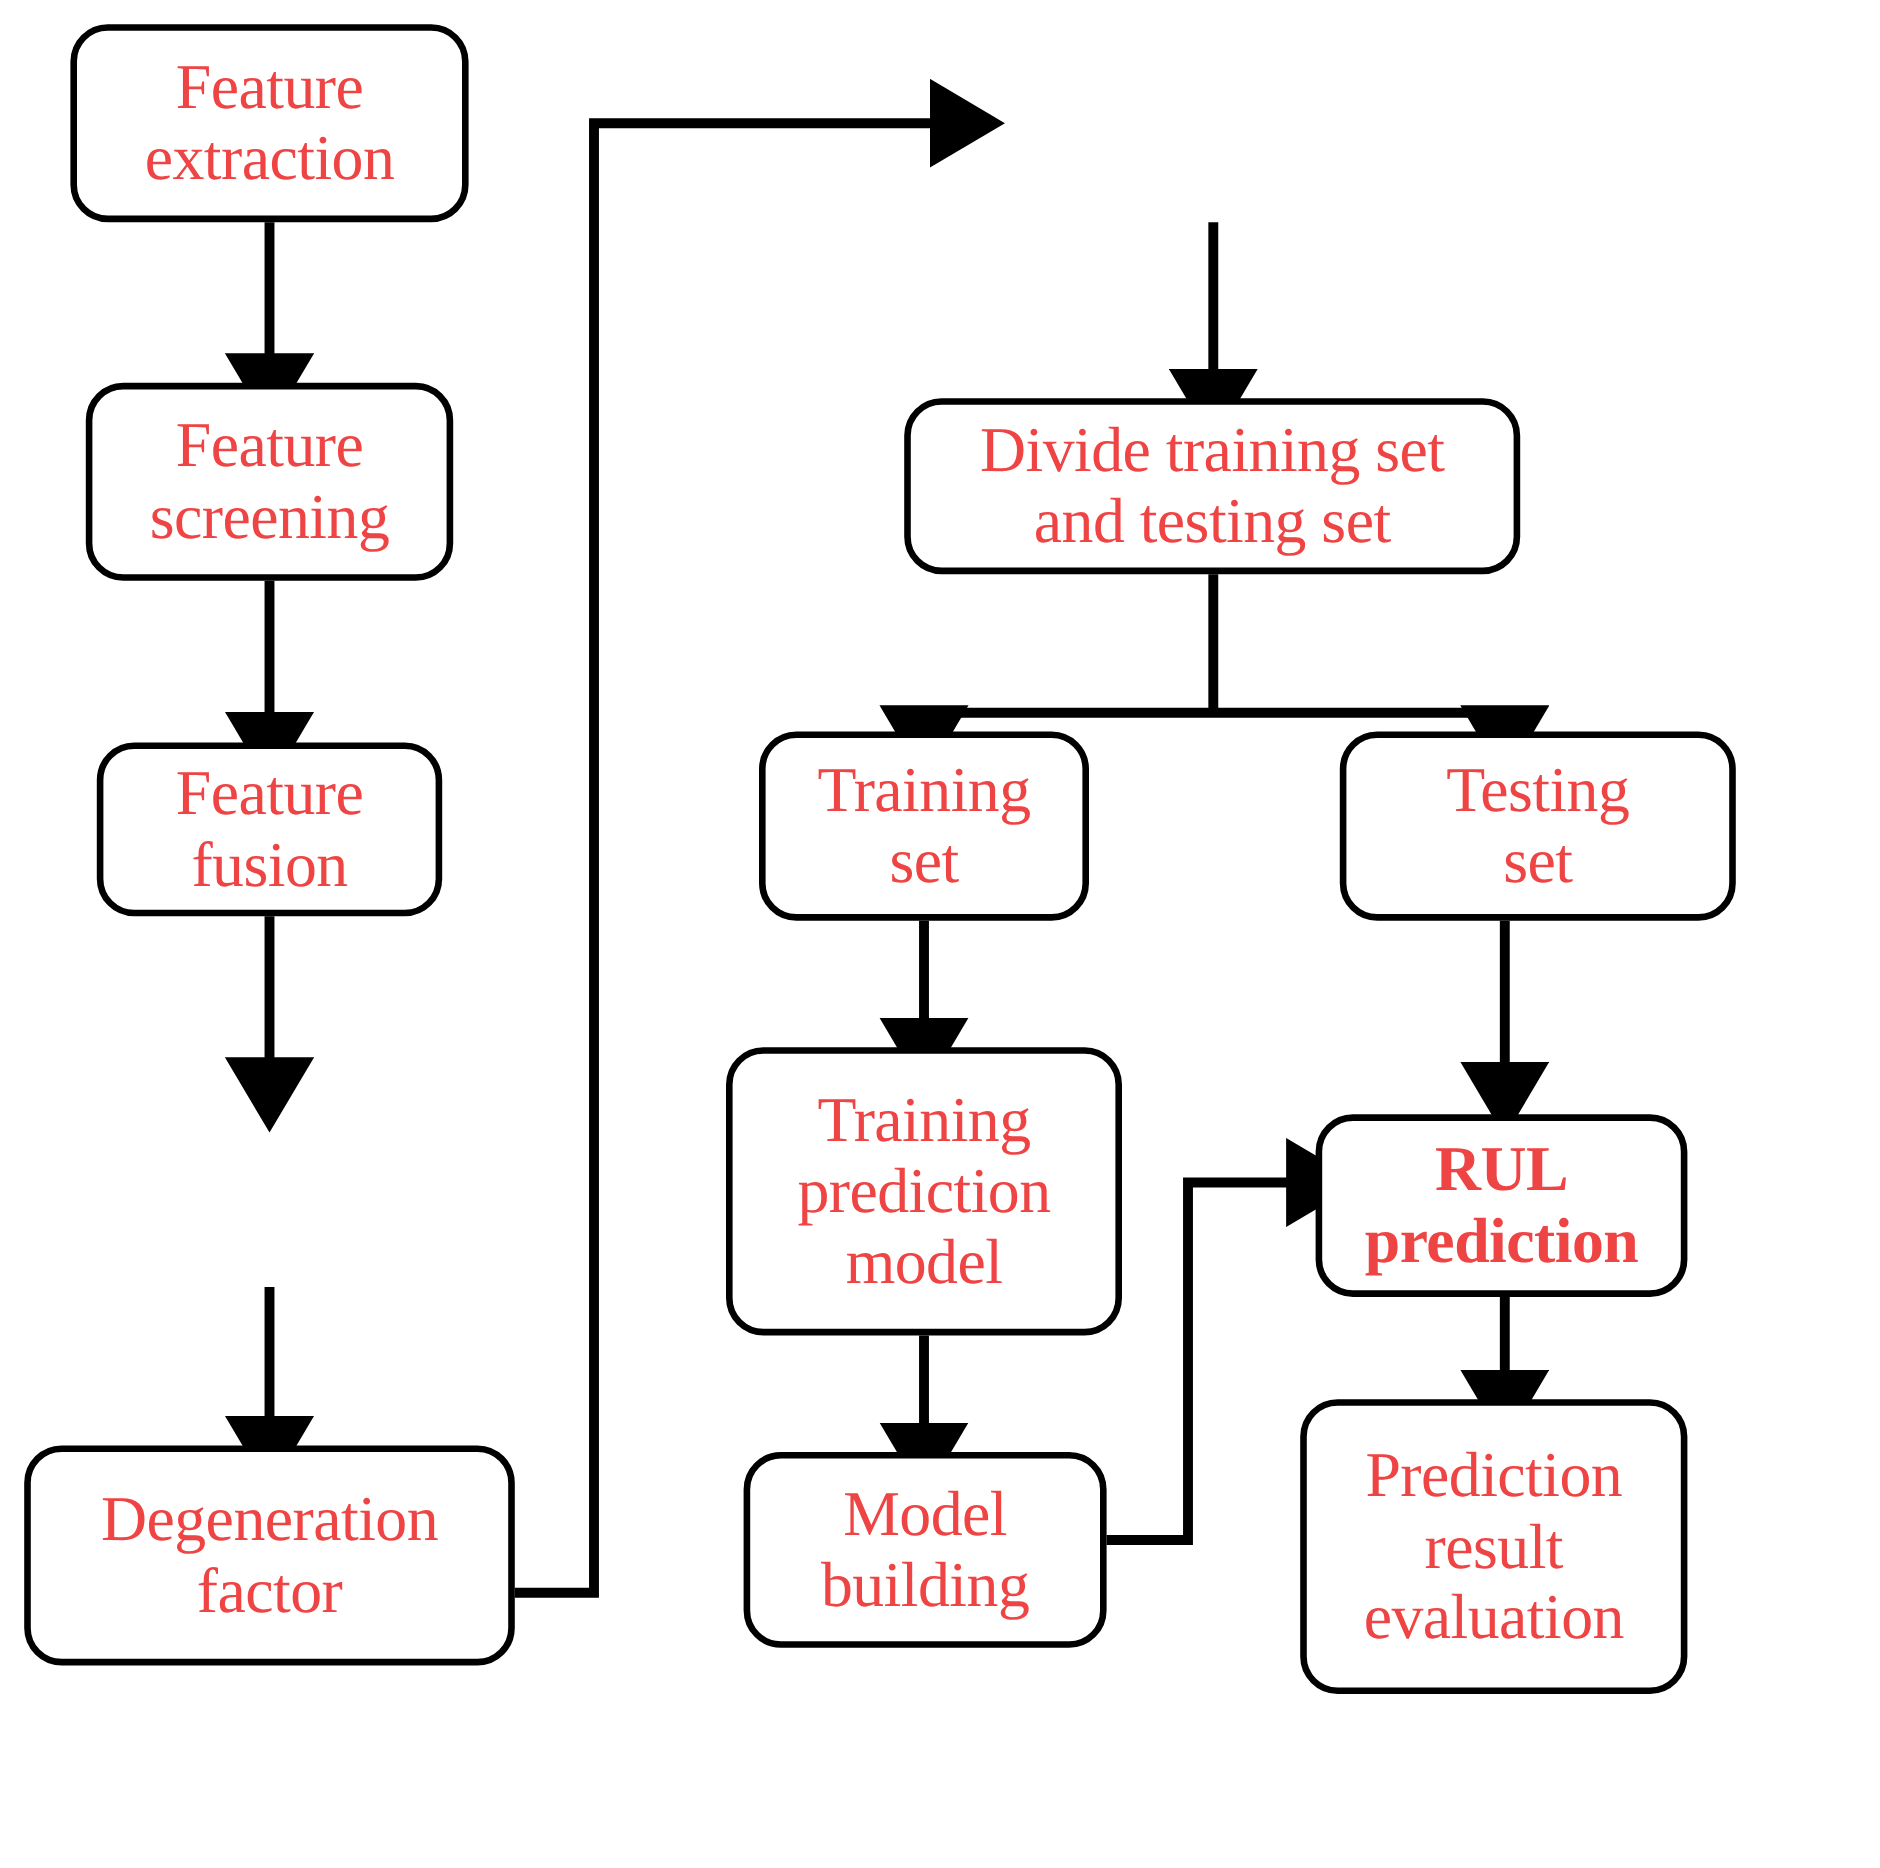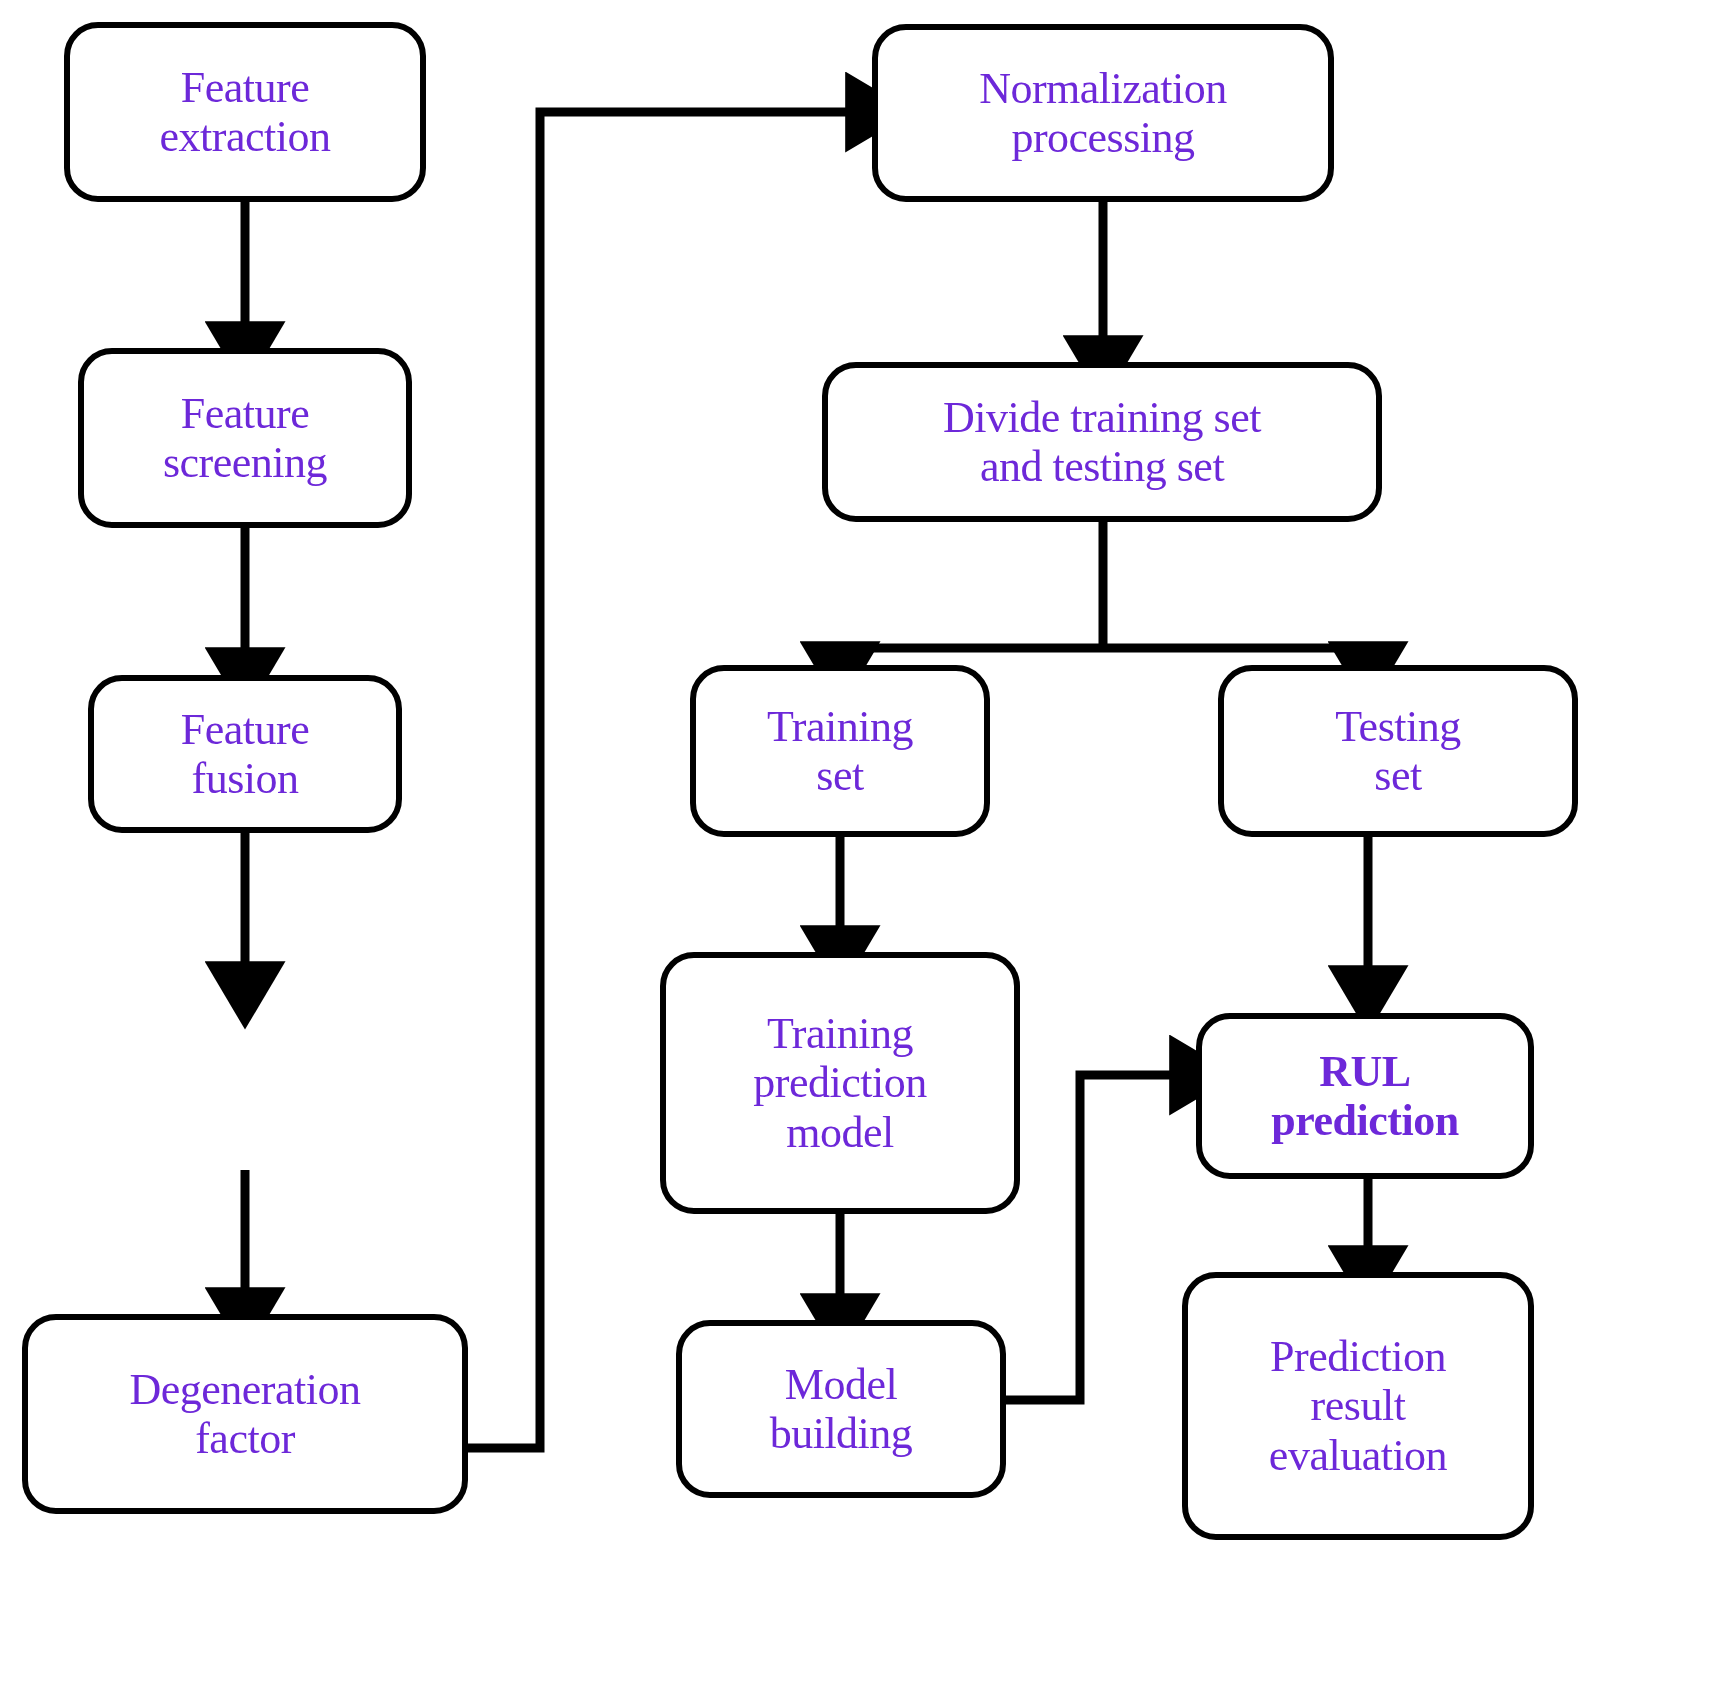--- a/index.html
+++ b/index.html
@@ -29,23 +29,23 @@
   .node {
     position: absolute;
     box-sizing: border-box;
     background: #ffffff;
     border: 6px solid #000000;
     border-radius: 34px;
     display: flex;
     align-items: center;
     justify-content: center;
     text-align: center;
-    color: #6d28d9;
+    color: #ef4444;
     line-height: 1.12;
-    font-size: 44px;
+    font-size: 58px;
     letter-spacing: -0.5px;
     z-index: 2;
     padding: 0 0;
   }
   .node .label {
     display: block;
     white-space: pre-line;
   }
 </style>
 </head>
@@ -100,24 +100,20 @@
 screening</span>
   </div>
   <div class="node" id="node-feature-fusion" style="left: 88px; top: 675px; width: 314px; height: 158px;">
     <span class="label">Feature
 fusion</span>
   </div>
   <div class="node" id="node-degeneration-factor" style="left: 22px; top: 1314px; width: 446px; height: 200px;">
     <span class="label">Degeneration
 factor</span>
   </div>
-  <div class="node" id="node-normalization" style="left: 872px; top: 24px; width: 462px; height: 178px;">
-    <span class="label">Normalization
-processing</span>
-  </div>
   <div class="node" id="node-divide-sets" style="left: 822px; top: 362px; width: 560px; height: 160px;">
     <span class="label">Divide training set
 and testing set</span>
   </div>
   <div class="node" id="node-training-set" style="left: 690px; top: 665px; width: 300px; height: 172px;">
     <span class="label">Training
 set</span>
   </div>
   <div class="node" id="node-testing-set" style="left: 1218px; top: 665px; width: 360px; height: 172px;">
     <span class="label">Testing

